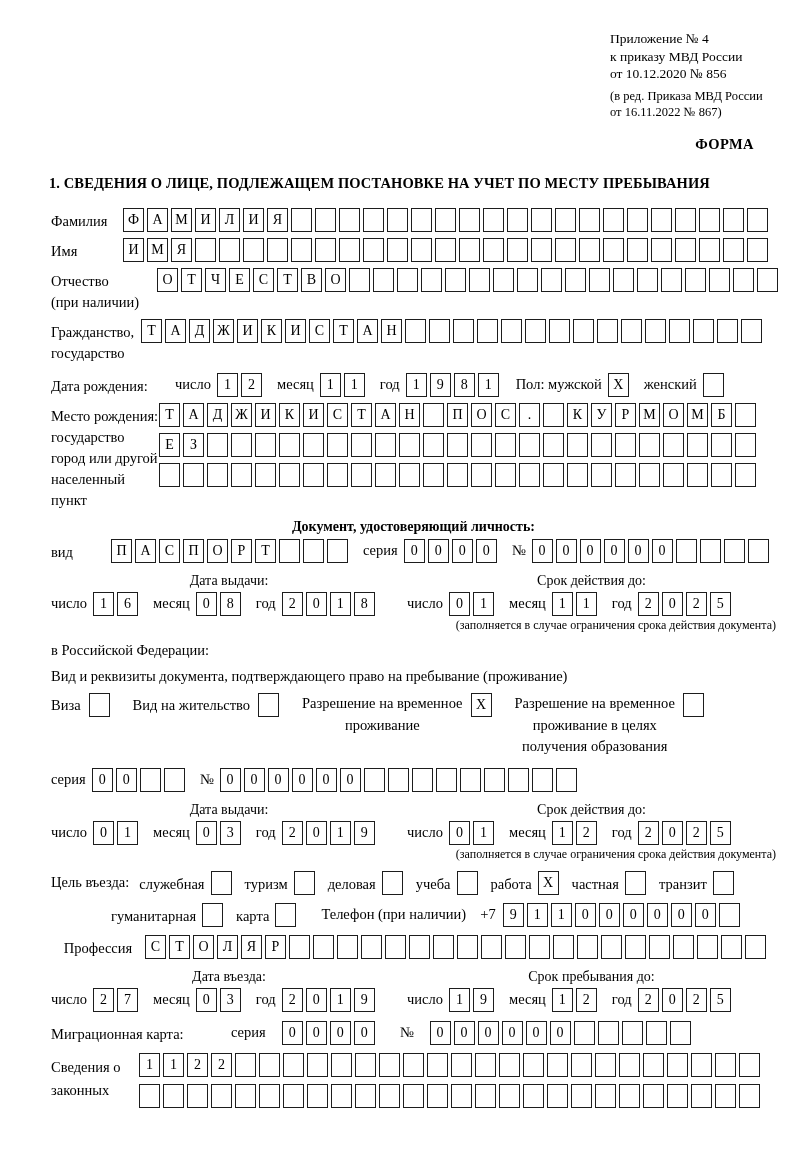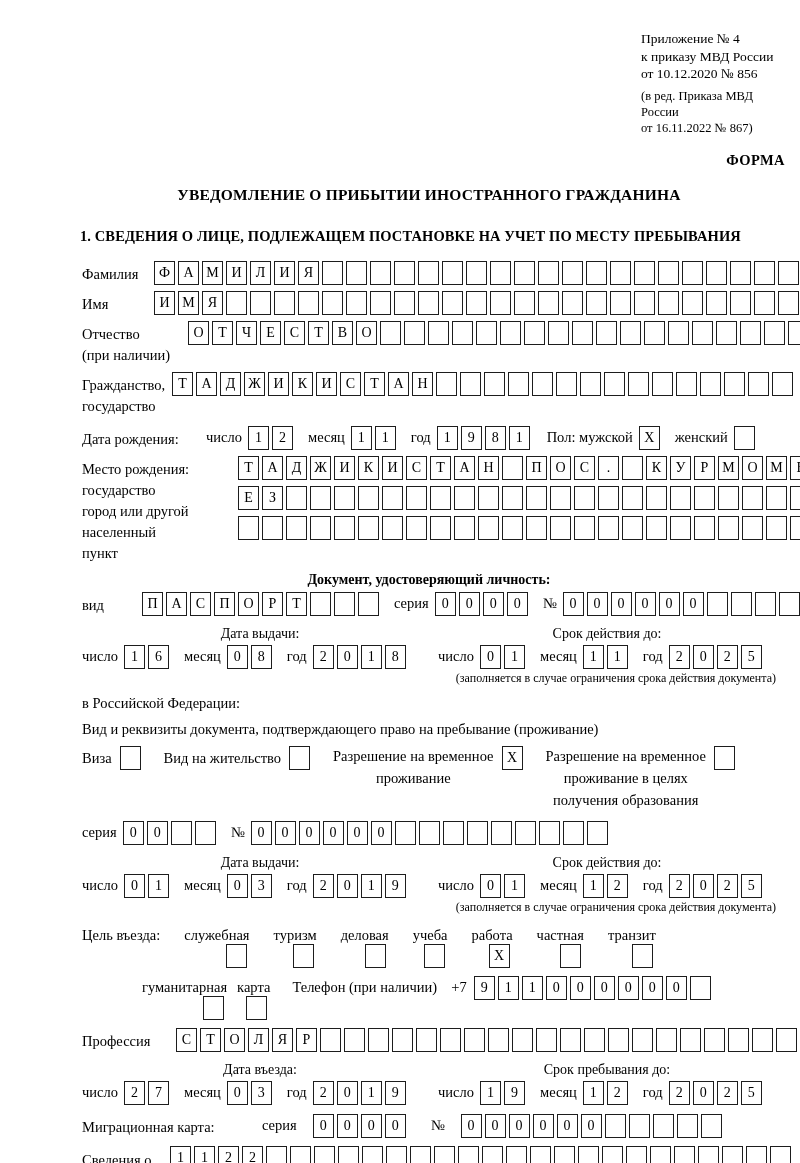--- a/index.html
+++ b/index.html
@@ -2,21 +2,21 @@
 <html><head>
 <meta charset="utf-8">
 <style>
   * { box-sizing: border-box; }
   html, body { margin:0; padding:0; background:#ffffff; }
   body {
     width:800px; height:1163px; overflow:hidden;
     font-family:"Liberation Serif","DejaVu Serif",serif;
     color:#000;
   }
-  .page { width:800px; height:1163px; padding:30px 24px 10px 82px; position:relative; }
+  .page { width:800px; height:1163px; padding:30px 24px 10px 51px; position:relative; }
 
   .hdr { margin-left:559px; font-size:13.5px; line-height:1.3; }
   .hdr .sub { font-size:12.5px; margin-top:5px; line-height:1.28; }
   .form-label { margin-left:559px; width:150px; text-align:right; padding-right:6px;
                 font-weight:bold; font-size:14.5px; margin-top:16px; letter-spacing:.4px; }
 
   .title { text-align:center; font-weight:bold; font-size:15.5px; line-height:1.5; margin-top:14px; letter-spacing:.2px; }
   .uline { display:inline-block; width:58px; border-bottom:2px solid #2a2a2a; height:13px; margin-left:10px; }
 
   .sec { font-weight:bold; font-size:14.5px; margin-top:22px; margin-left:-2px; letter-spacing:.1px; white-space:nowrap; }
@@ -47,42 +47,41 @@
   .intro { font-size:14.5px; margin-top:9px; }
 
   .chkrow { display:flex; align-items:flex-start; margin-top:8px; gap:20px; }
   .chk { display:flex; align-items:flex-start; }
   .chklbl { font-size:14.5px; padding-top:4px; white-space:nowrap; }
   .chklines { display:block; text-align:center; font-size:14.5px; line-height:1.5; }
   .cl { display:block; white-space:nowrap; }
   .chk .boxes { margin-left:8px; }
 
   .plbl { font-size:14.5px; padding-top:3px; flex:none; white-space:nowrap; }
-  .popt { display:flex; margin-left:10px; align-items:flex-end;flex-direction:column; }
+  .popt { display:flex; margin-left:10px; align-items:center; }
   .popt .olbl { font-size:14.5px; padding-top:3px; white-space:nowrap; }
   .popt .boxes { margin-left:6px; }
 </style>
 </head>
 <body>
 
 <div class="page">
 
   <div class="hdr">
     <div>Приложение № 4</div>
     <div>к приказу МВД России</div>
     <div>от 10.12.2020 № 856</div>
     <div class="sub">
       <div>(в ред. Приказа МВД России</div>
       <div>от 16.11.2022 № 867)</div>
     </div>
   </div>
   <div class="form-label">ФОРМА</div>
 
   <div class="title">
-    <div><span>УВЕДОМЛЕНИЕ О ПРИБЫТИИ ИНОСТРАННОГО ГРАЖДАНИНА</span></div>
   </div>
 
   <div class="sec">1. СВЕДЕНИЯ О ЛИЦЕ, ПОДЛЕЖАЩЕМ ПОСТАНОВКЕ НА УЧЕТ ПО МЕСТУ ПРЕБЫВАНИЯ</div>
 
   <div class="frow" style="margin-top:16px;">
     <div class="lbl lw72">Фамилия</div>
     <div class="boxes">
         <span class="cell">Ф</span>
         <span class="cell">А</span>
         <span class="cell">М</span>
@@ -238,21 +237,21 @@
     <span class="dlbl" style="padding-left:14px;">Пол: мужской</span>
     <div class="boxes">
         <span class="cell">X</span>
       </div>
     <span class="dlbl">женский</span>
     <div class="boxes">
         <span class="cell"></span>
       </div>
   </div>
 
-  <div class="frow" style="gap:48px;">
+  <div class="frow" style="">
     <div class="lbl lw108">
       <div>Место рождения:</div>
       <div>государство</div>
       <div>город или другой</div>
       <div>населенный пункт</div>
     </div>
     <div>
       <div class="boxes rowgap">
           <span class="cell">Т</span>
           <span class="cell">А</span>
@@ -529,21 +528,21 @@
             <span class="cell">2</span>
             <span class="cell">0</span>
             <span class="cell">2</span>
             <span class="cell">5</span>
           </div>
       </div>
     </div>
   </div>
   <div class="note-right">(заполняется в случае ограничения срока действия документа)</div>
 
-  <div class="frow" style="margin-top:9px;gap:14px;">
+  <div class="frow" style="margin-top:9px;">
     <span class="plbl">Цель въезда:</span>
     <div class="popt">
       <span class="olbl">служебная</span>
       <div class="boxes">
           <span class="cell"></span>
         </div>
     </div>
     <div class="popt">
       <span class="olbl">туризм</span>
       <div class="boxes">
@@ -604,21 +603,21 @@
         <span class="cell">0</span>
         <span class="cell">0</span>
         <span class="cell">0</span>
         <span class="cell">0</span>
         <span class="cell">0</span>
         <span class="cell">0</span>
         <span class="cell"></span>
       </div>
   </div>
 
-  <div class="frow" style="margin-top:8px;">
+  <div class="frow" style="margin-top:8px;text-align:center;">
     <div class="lbl lw94">Профессия</div>
     <div class="boxes">
         <span class="cell">С</span>
         <span class="cell">Т</span>
         <span class="cell">О</span>
         <span class="cell">Л</span>
         <span class="cell">Я</span>
         <span class="cell">Р</span>
         <span class="cell"></span>
         <span class="cell"></span>

